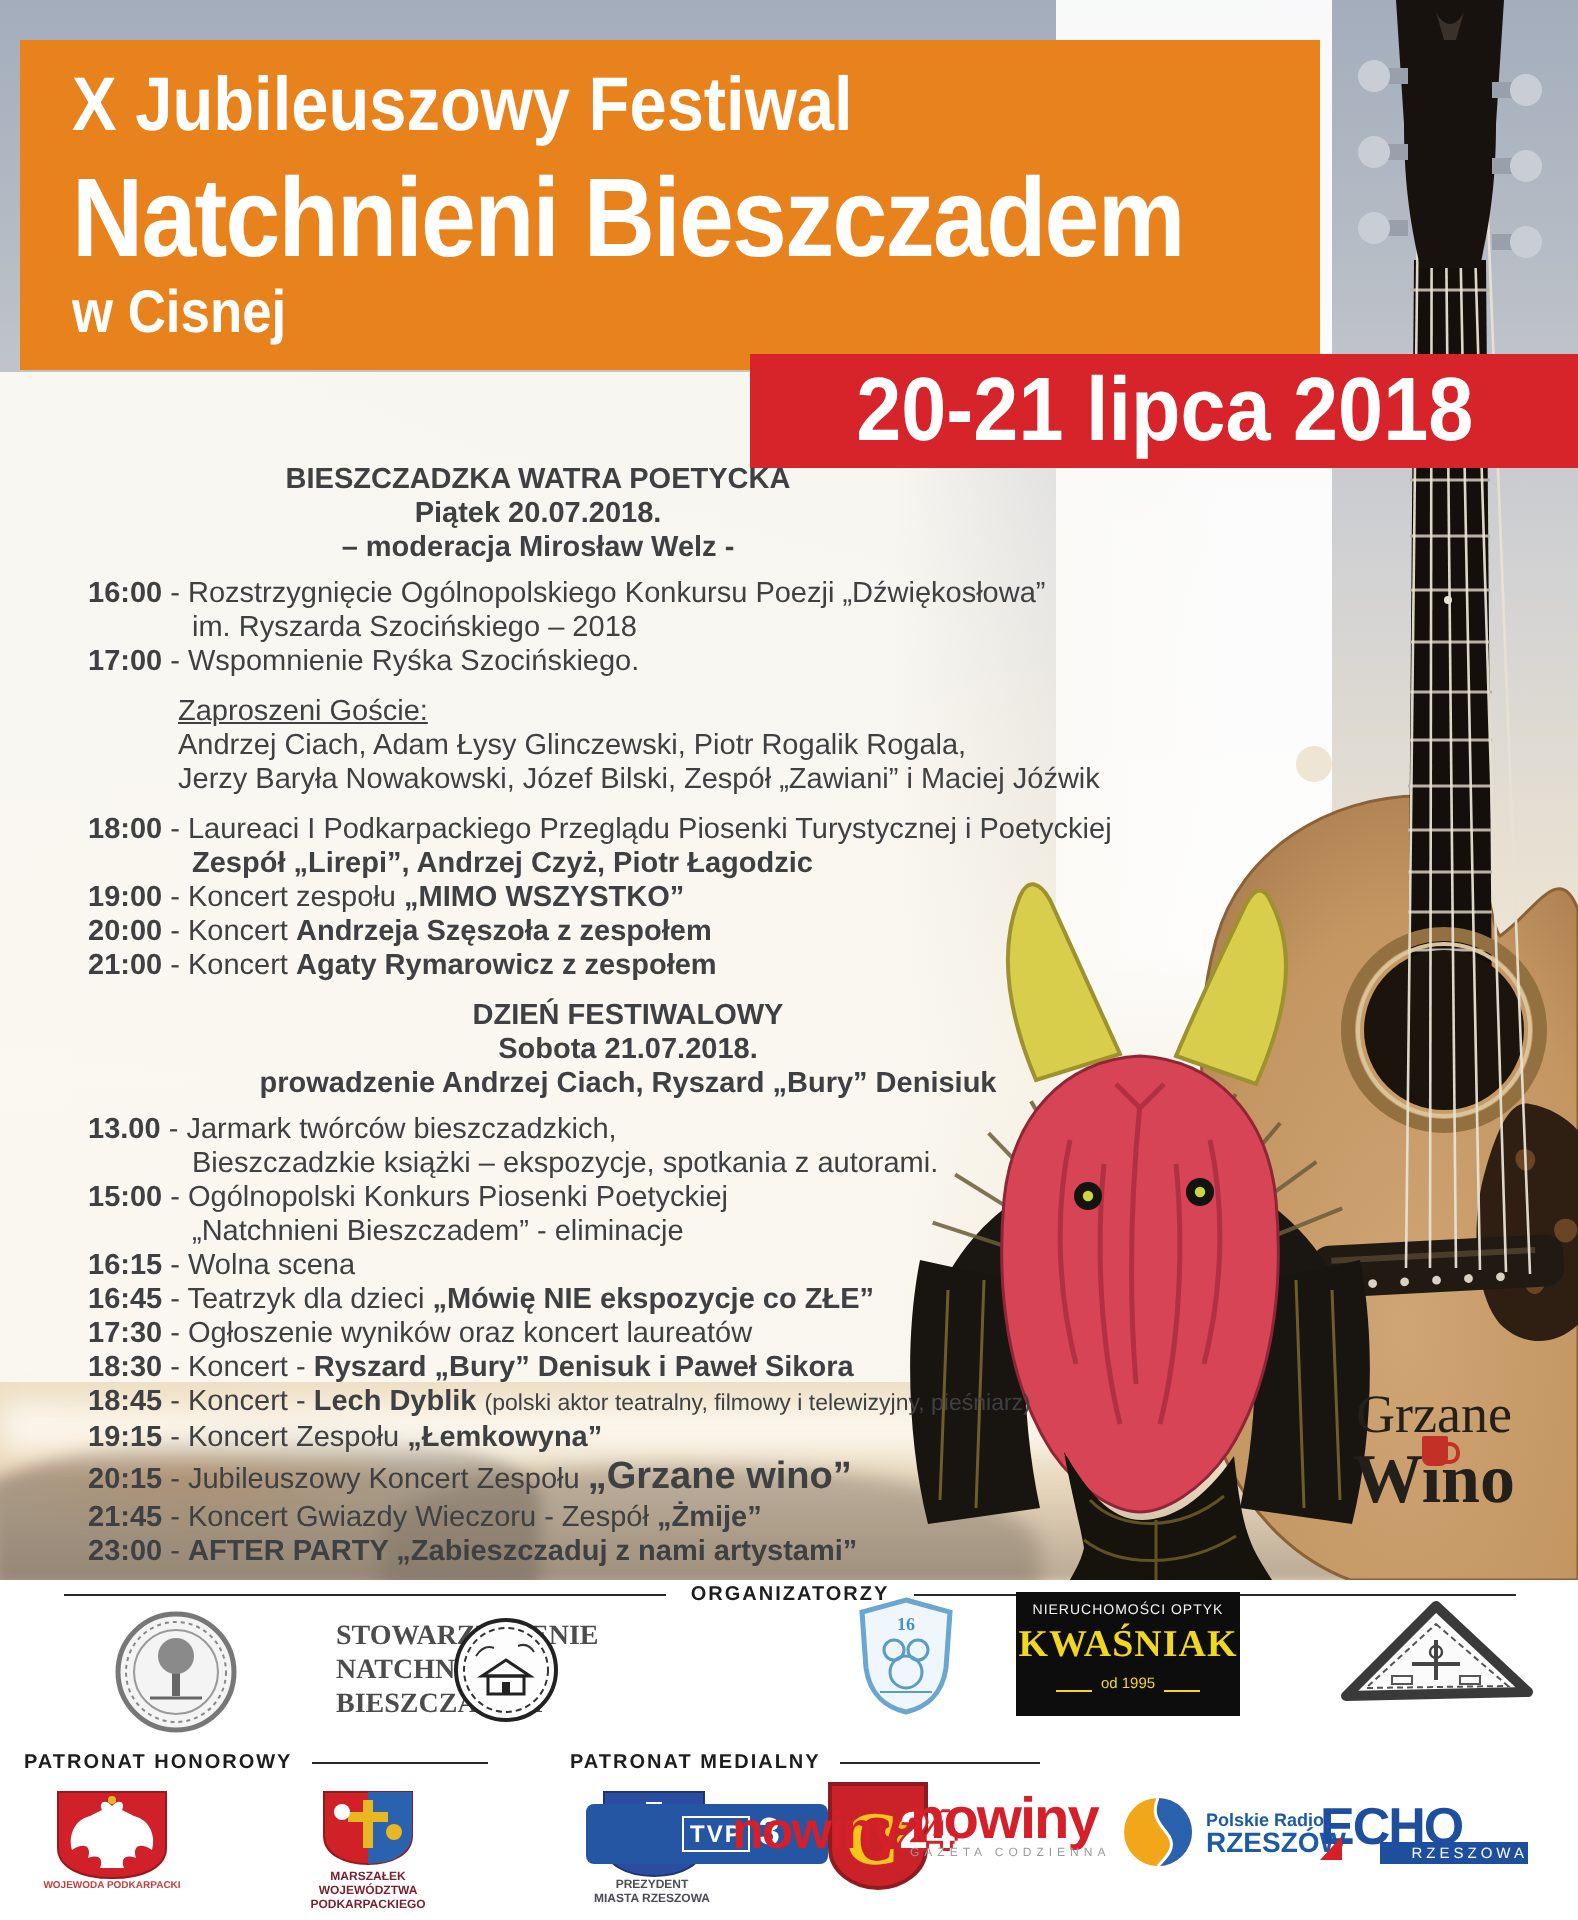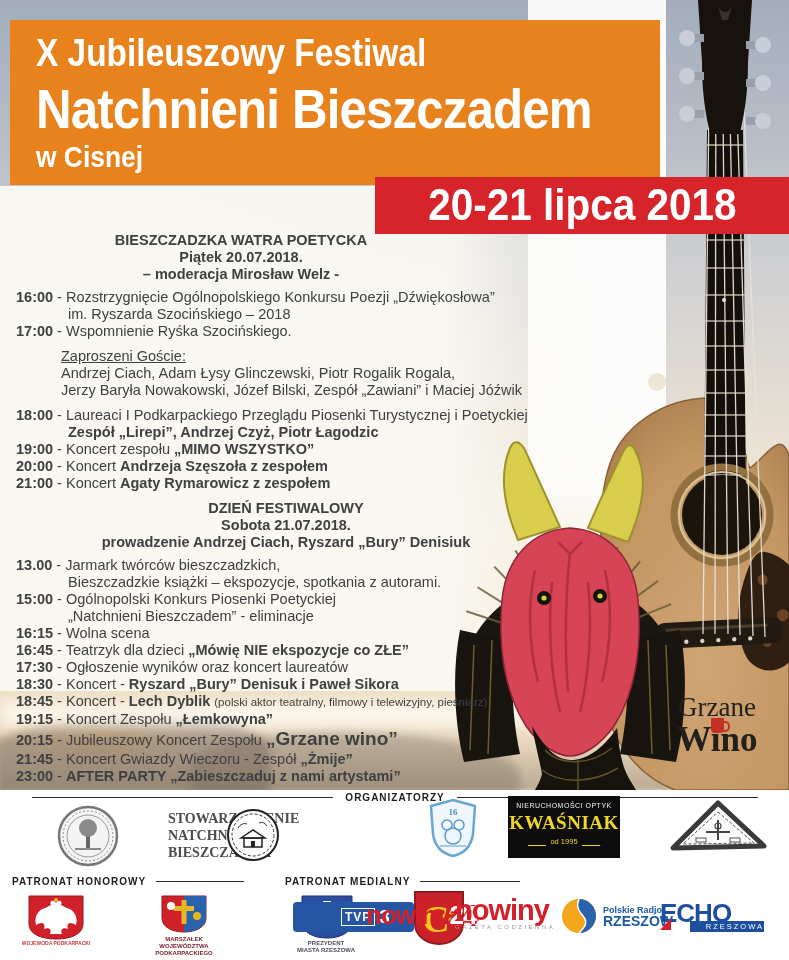--- a/index.html
+++ b/index.html
@@ -27,21 +27,21 @@
   .orange-banner{left:10px;top:20px;width:650px;height:165px;background:#e8821c;z-index:30;}
   .t1,.t2,.t3{position:absolute;left:26px;color:#fff;font-weight:bold;white-space:nowrap;
        transform:scaleX(.88);transform-origin:left center;}
   .t1{top:12px;font-size:38px;}
   .t2{top:56px;font-size:56px;letter-spacing:-1px;}
   .t3{top:120px;font-size:30px;}
   .date-banner{left:375px;top:177px;width:414px;height:57px;background:#d7232a;z-index:31;
        color:#fff;font-weight:bold;font-size:45px;line-height:56px;text-align:center;}
   .date-banner>span{display:inline-block;transform:scaleX(.9);white-space:nowrap;}
   
-  .sched{left:16px;top:232px;width:616px;z-index:25;color:#3f4042;font-size:14.5px;line-height:17px;}
+  .sched{left:44px;top:232px;width:616px;z-index:25;color:#3f4042;font-size:14.5px;line-height:17px;}
   .day-head{font-weight:bold;text-align:center;}
   .dh1{width:450px;}
   .dh2{width:540px;}
   .row{white-space:nowrap;}
   .row .time{font-weight:bold;}
   .cont{padding-left:52px;}
   .plain{padding-left:45px;}
   .b{font-weight:bold;}
   .sm{font-size:11.5px;}
   .bigseg{font-size:19px;font-weight:bold;}

